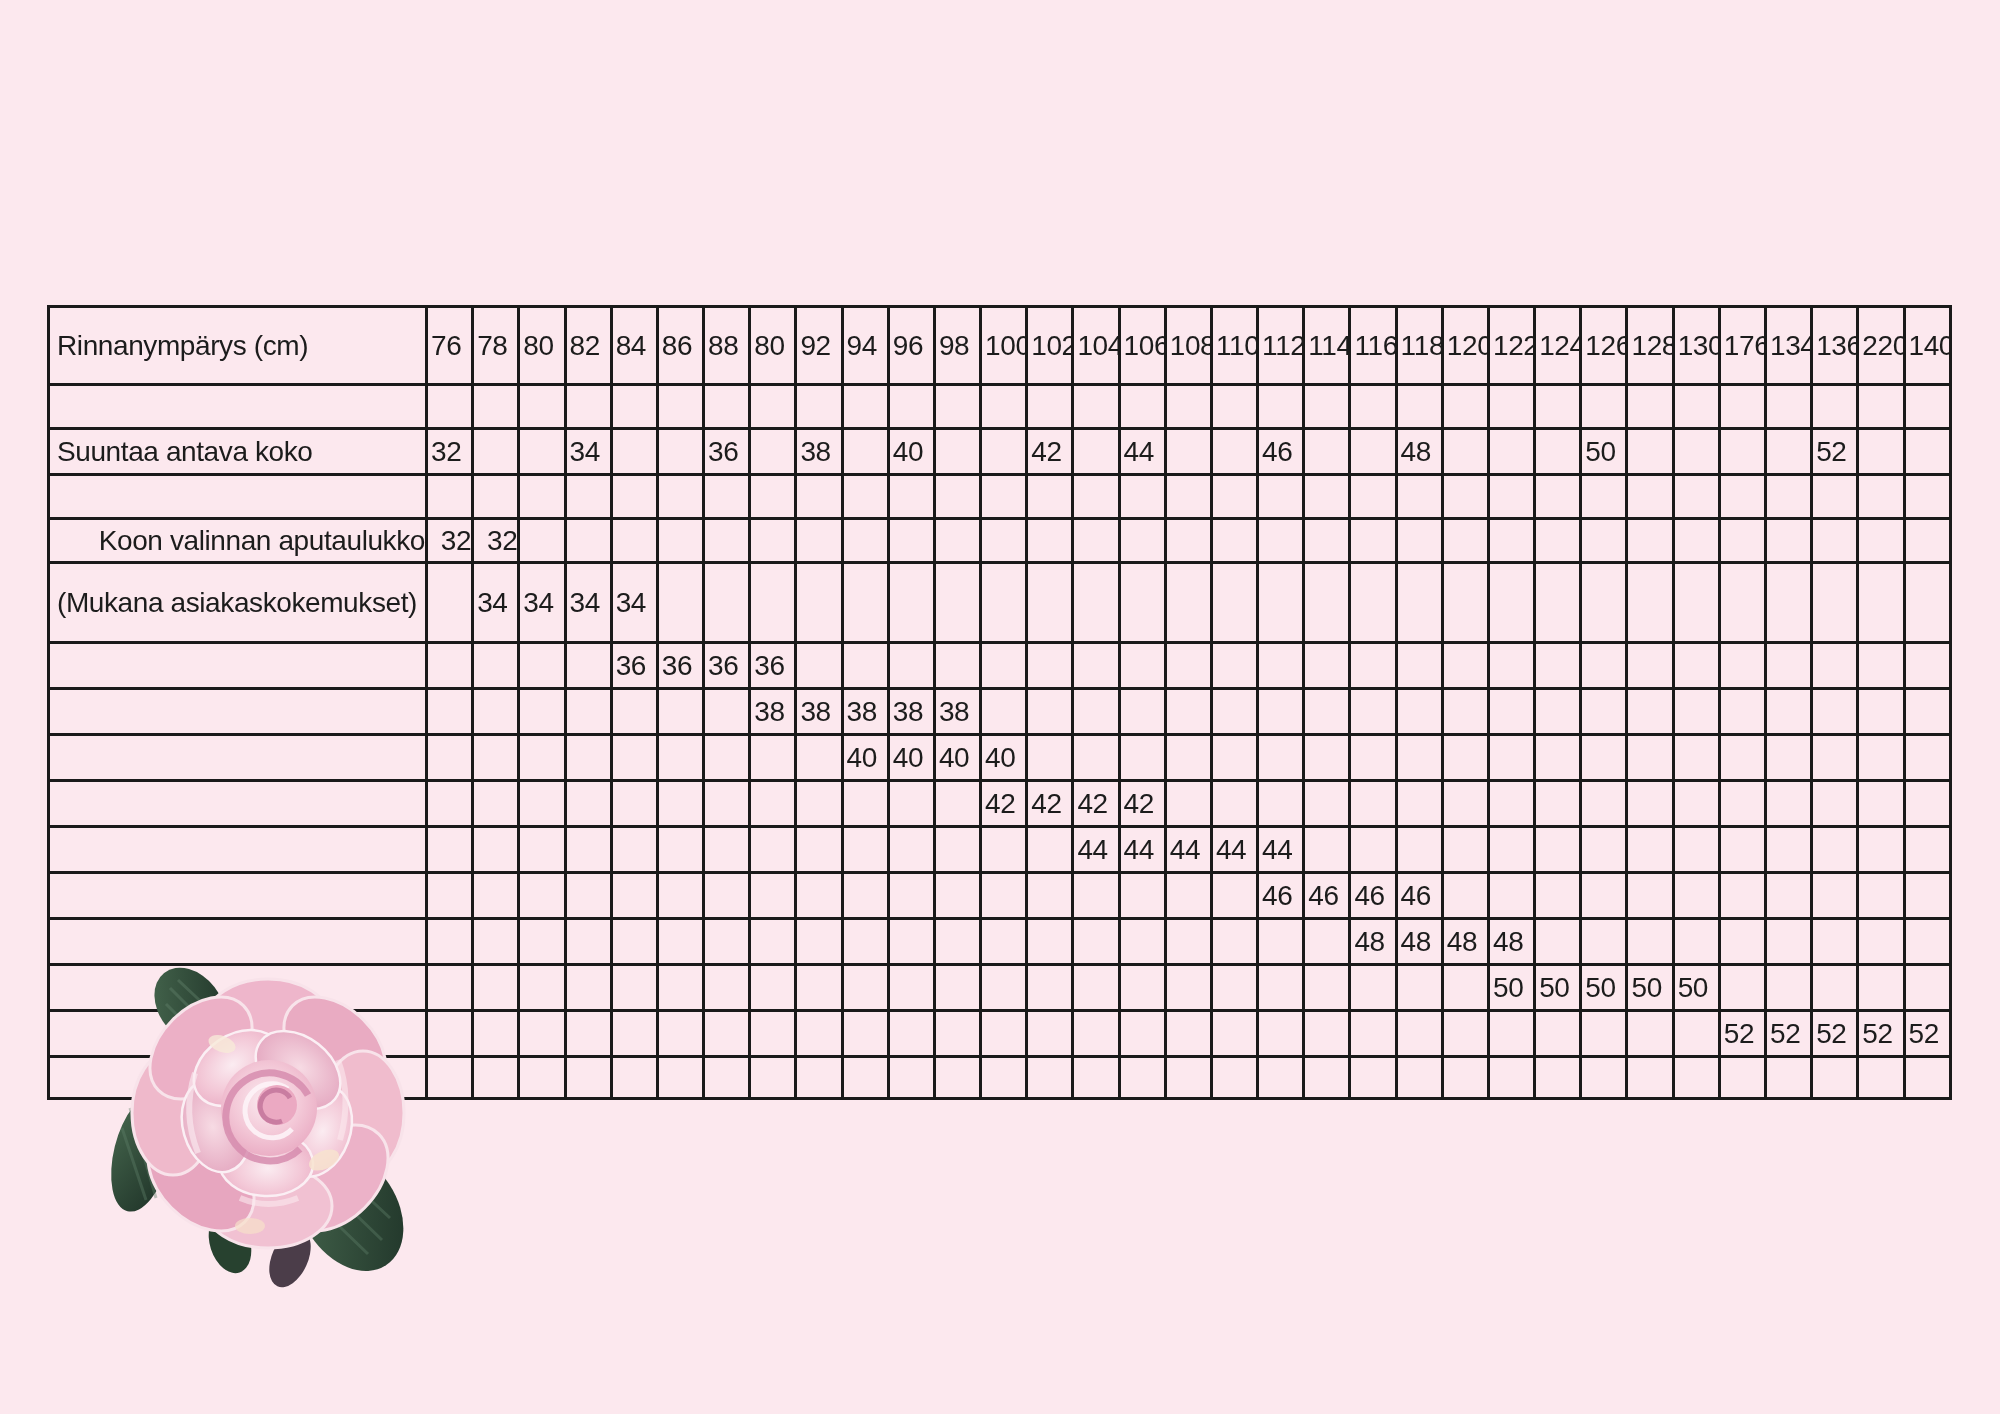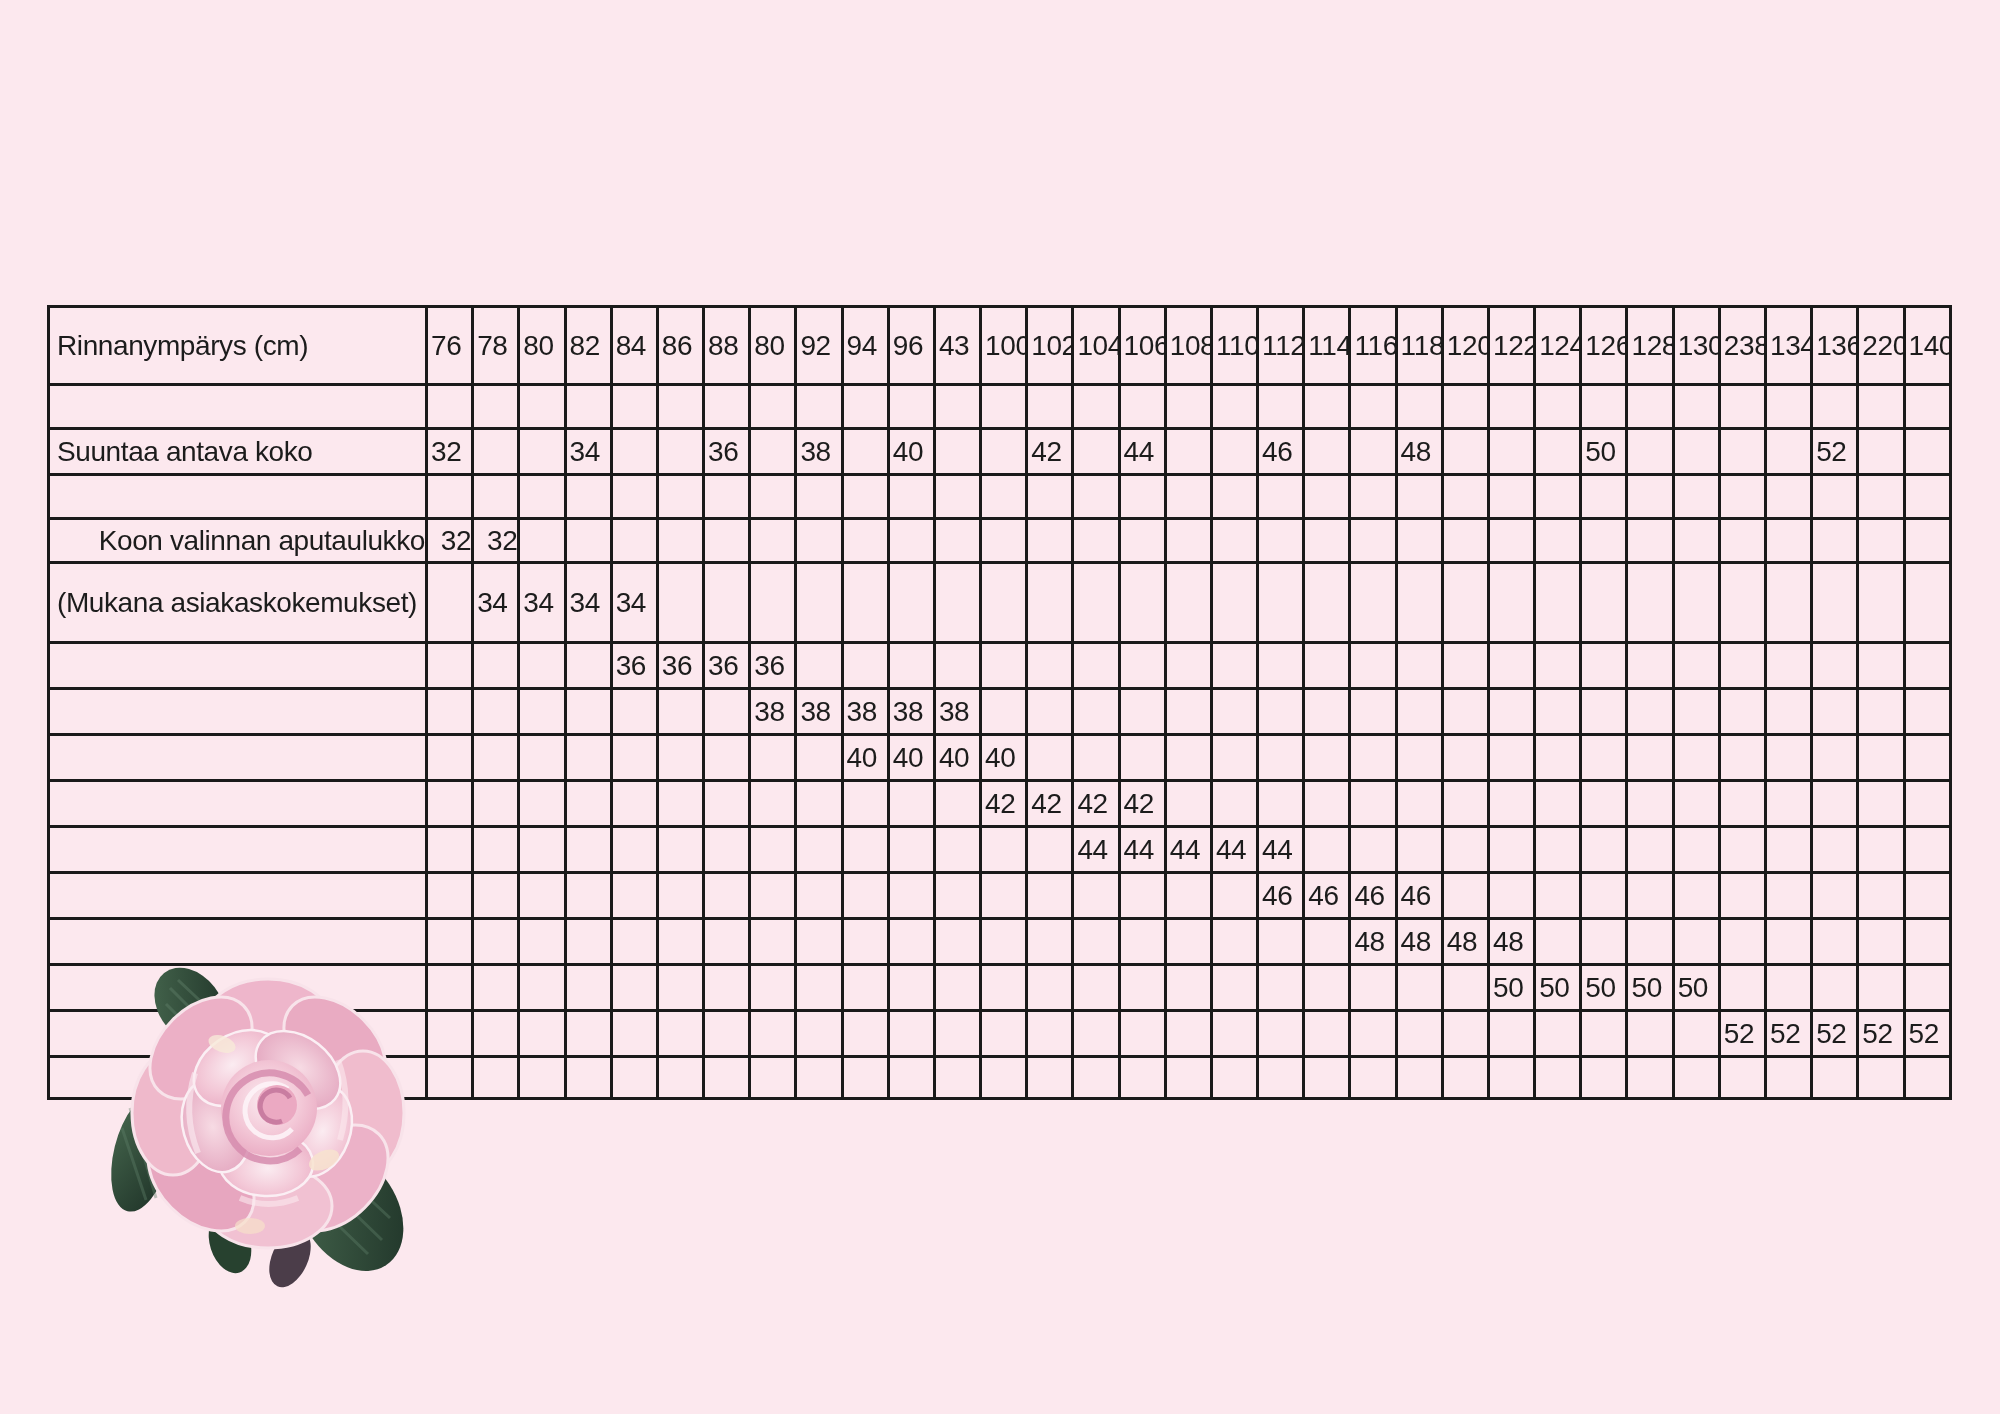--- a/index.html
+++ b/index.html
@@ -89,38 +89,38 @@
         <td class="num">78</td>
         <td class="num">80</td>
         <td class="num">82</td>
         <td class="num">84</td>
         <td class="num">86</td>
         <td class="num">88</td>
         <td class="num">80</td>
         <td class="num">92</td>
         <td class="num">94</td>
         <td class="num">96</td>
-        <td class="num">43</td>
+        <td class="num">98</td>
         <td class="num">100</td>
         <td class="num">102</td>
         <td class="num">104</td>
         <td class="num">106</td>
         <td class="num">108</td>
         <td class="num">110</td>
         <td class="num">112</td>
         <td class="num">114</td>
         <td class="num">116</td>
         <td class="num">118</td>
         <td class="num">120</td>
         <td class="num">122</td>
         <td class="num">124</td>
         <td class="num">126</td>
         <td class="num">128</td>
         <td class="num">130</td>
-        <td class="num">238</td>
+        <td class="num">176</td>
         <td class="num">134</td>
         <td class="num">136</td>
         <td class="num">220</td>
         <td class="num">140</td>
       </tr>
       <tr style="height: 44px;">
         <td class="lbl"></td>
         <td class="num"></td>
         <td class="num"></td>
         <td class="num"></td>

